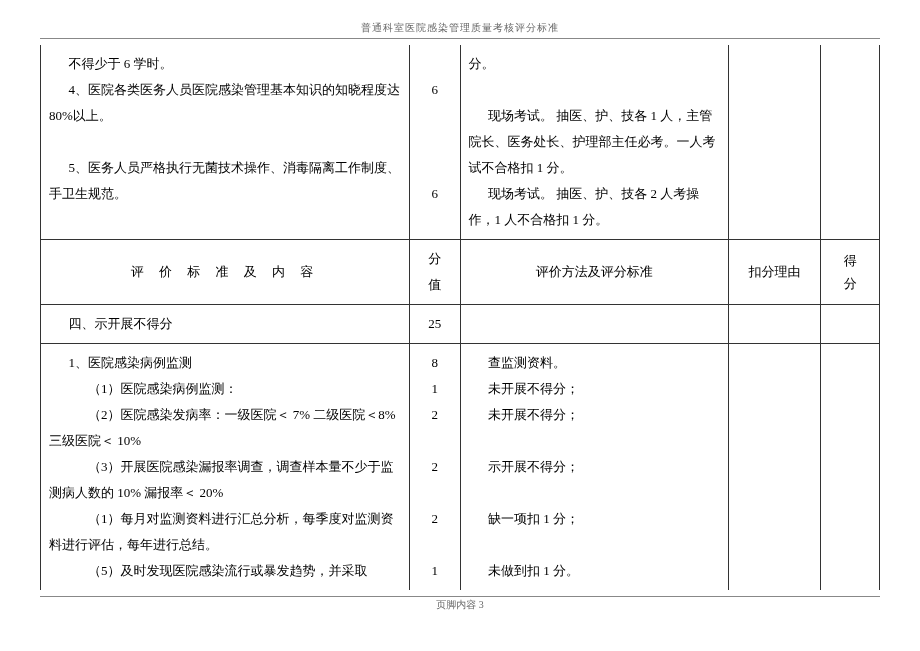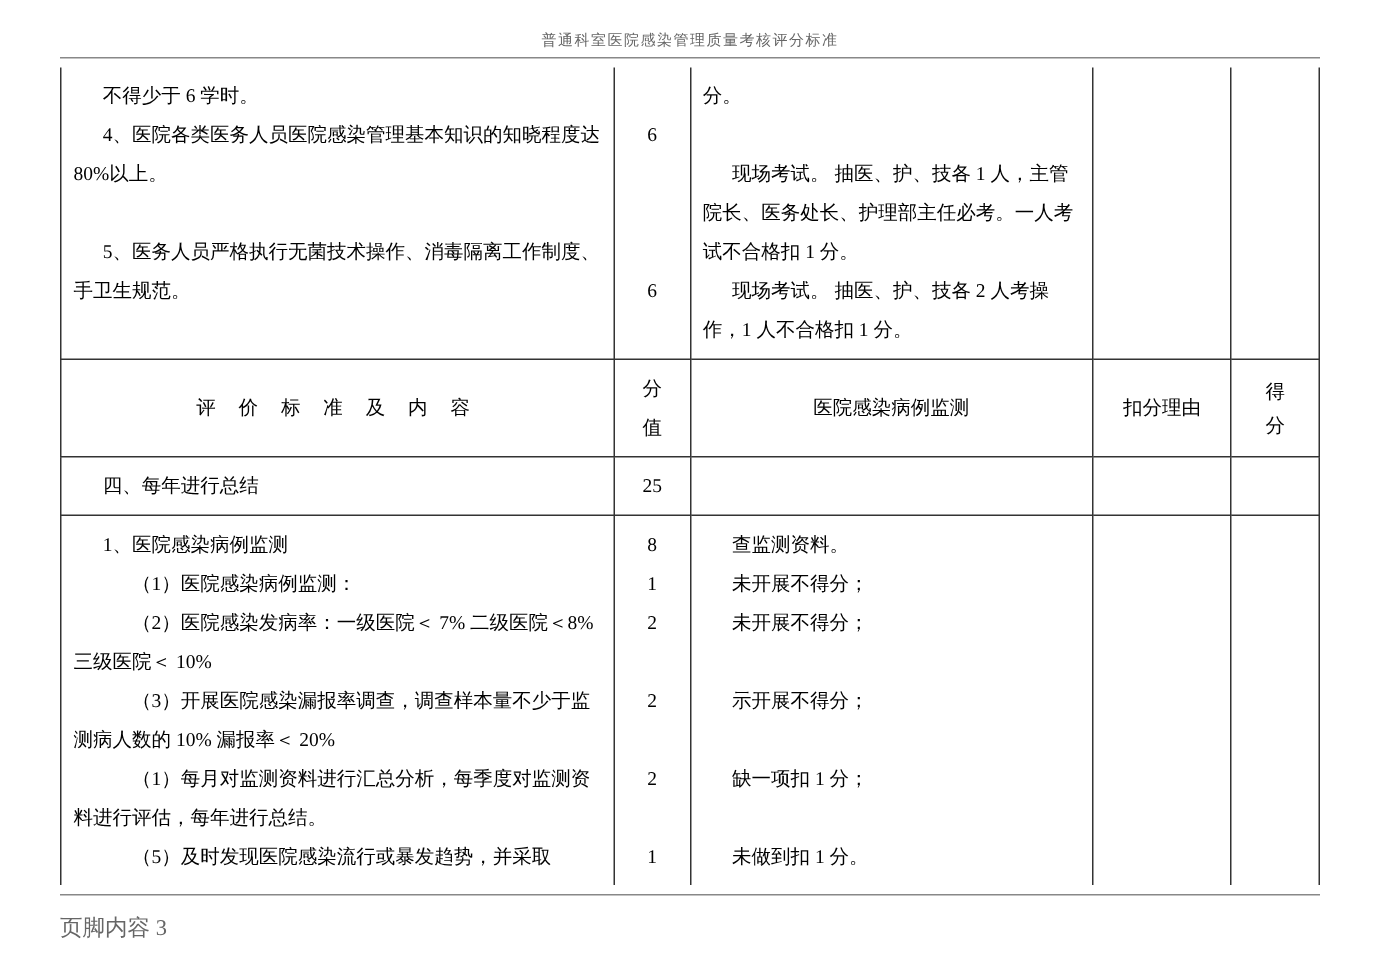--- a/index.html
+++ b/index.html
@@ -45,23 +45,23 @@
       text-align: right;
     }
     .col-criteria { width: 44%; }
     .col-score { width: 6%; }
     .col-method { width: 32%; }
     .col-reason { width: 11%; }
     .col-got { width: 7%; }
     .indent1 { text-indent: 1.5em; }
     .indent2 { text-indent: 3em; }
     .page-footer {
-      font-size: 15px;
+      text-align: center;
+      font-size: 10px;
       color: #666;
-      margin-top: 10px;
     }
     .col-got-cell {
       text-align: center;
       vertical-align: middle;
       line-height: 1.8;
     }
   </style>
 </head>
 <body>
 
@@ -95,31 +95,31 @@
   </tr>
 
   <tr>
     <td class="col-criteria center">
       <span class="spaced">评 价 标 准 及 内 容</span>
     </td>
     <td class="col-score center">
       <div>分</div>
       <div>值</div>
     </td>
-    <td class="col-method center">医院感染病例监测</td>
+    <td class="col-method center">评价方法及评分标准</td>
     <td class="col-reason center">扣分理由</td>
     <td class="col-got col-got-cell">
       <div>得</div>
       <div>分</div>
     </td>
   </tr>
 
   <tr>
     <td class="col-criteria">
-      <div class="indent1">四、每年进行总结</div>
+      <div class="indent1">四、示开展不得分</div>
     </td>
     <td class="col-score center">25</td>
     <td class="col-method"></td>
     <td class="col-reason"></td>
     <td class="col-got"></td>
   </tr>
 
   <tr style="border-bottom:none">
     <td class="col-criteria" style="border-bottom:none">
       <div class="indent1">1、医院感染病例监测</div>

